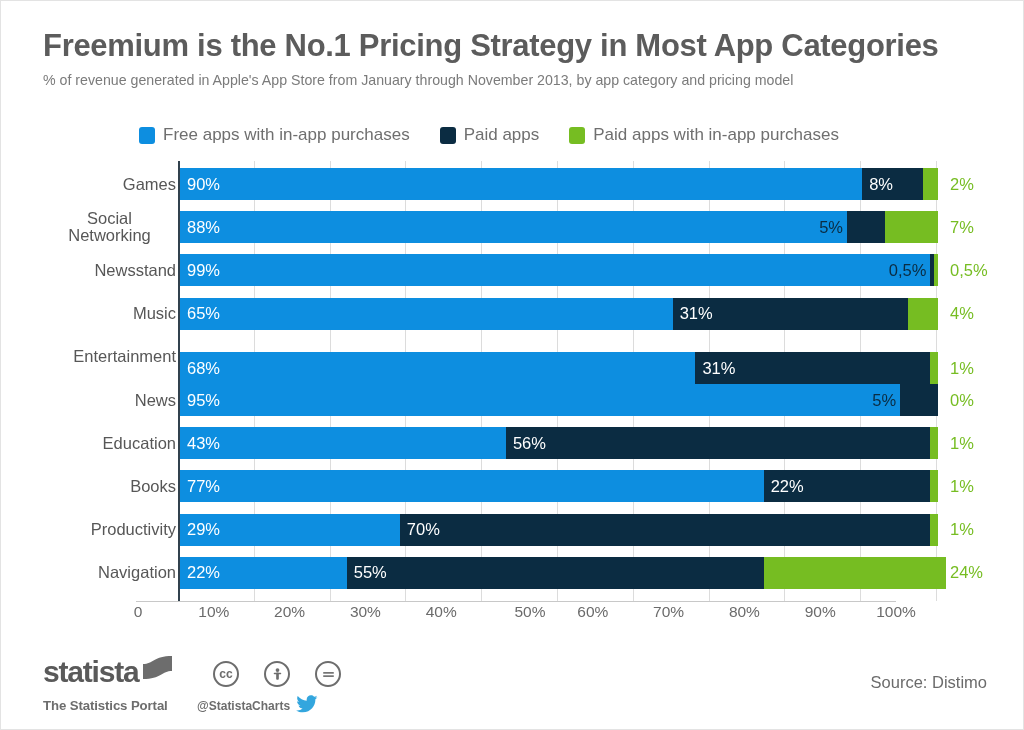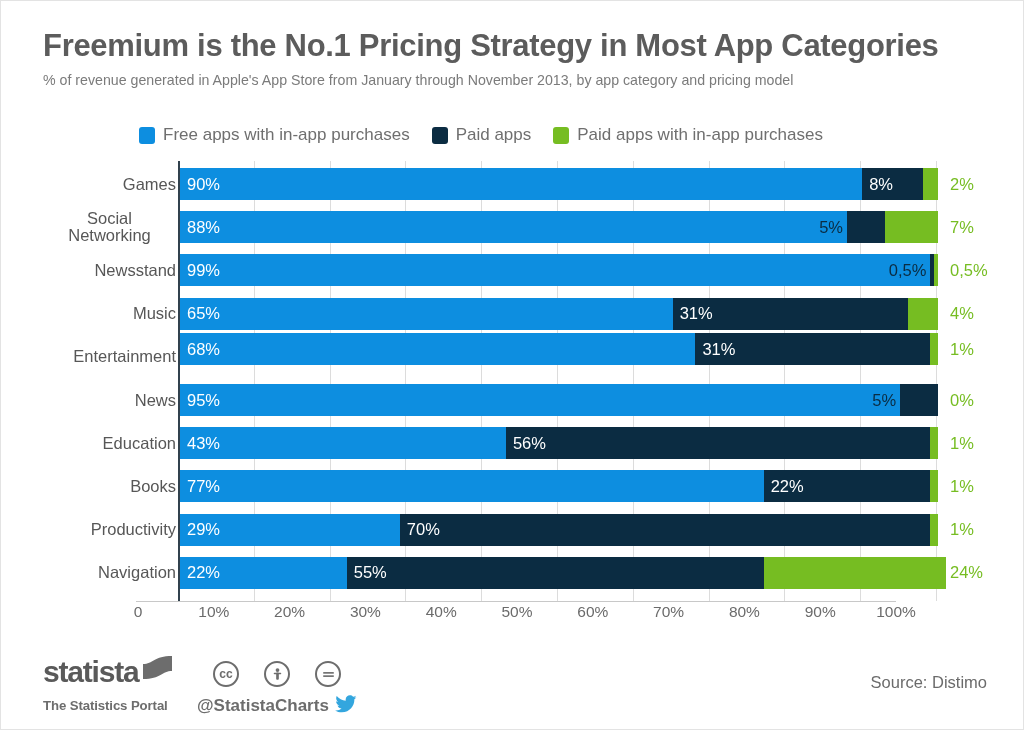--- a/index.html
+++ b/index.html
@@ -49,21 +49,21 @@
     white-space: nowrap;
   }
 
   
   .legend {
     position: absolute;
     left: 138px;
     top: 124px;
     display: flex;
     align-items: center;
-    gap: 22px;
+    gap: 30px;
   }
   .legend-item {
     display: flex;
     align-items: center;
     gap: 8px;
   }
   .legend-swatch {
     width: 16px;
     height: 17px;
     border-radius: 3px;
@@ -260,21 +260,21 @@
   }
   .handle {
     position: absolute;
     left: 196px;
     top: 46px;
     display: flex;
     align-items: center;
     gap: 6px;
   }
   .handle-text {
-    font-size: 17px;
+    font-size: 12px;
     font-weight: bold;
     color: #6d6d6d;
   }
   .source {
     position: absolute;
     right: 38px;
     top: 24px;
     font-size: 16.5px;
     color: #6b6b6b;
     white-space: nowrap;
@@ -370,21 +370,21 @@
           <div class="row" style="top: 136.6px;">
             <div class="seg blue" style="left: 0px; width: 573px;">
               <span class="seg-label">65%</span>
             </div>
             <div class="seg navy" style="left: 492.7px; width: 234.98px;">
               <span class="seg-label">31%</span>
             </div>
             <div class="seg green" style="left: 727.68px; width: 30.32px;"></div>
             <div class="ext-label" style="left: 770px;">4%</div>
           </div>
-          <div class="row" style="top: 172px;">
+          <div class="row" style="top: 191px;">
             <div class="seg blue" style="left: 0px; width: 515.44px;">
               <span class="seg-label">68%</span>
             </div>
             <div class="seg navy" style="left: 515.44px; width: 234.98px;">
               <span class="seg-label">31%</span>
             </div>
             <div class="seg green" style="left: 750.42px; width: 7.58px;"></div>
             <div class="ext-label" style="left: 770px;">1%</div>
           </div>
           <div class="row" style="top: 223px;">
@@ -440,21 +440,21 @@
     </div>
   </div>
 
   <div class="xaxis-base"></div>
   <div class="xticks" id="xticks">
       <div class="xtick" style="left: 2px;">0</div>
       <div class="xtick" style="left: 77.8px;">10%</div>
       <div class="xtick" style="left: 153.6px;">20%</div>
       <div class="xtick" style="left: 229.4px;">30%</div>
       <div class="xtick" style="left: 305.2px;">40%</div>
-      <div class="xtick" style="left: 381px;">50%</div>
+      <div class="xtick" style="left: 394px;">50%</div>
       <div class="xtick" style="left: 456.8px;">60%</div>
       <div class="xtick" style="left: 532.6px;">70%</div>
       <div class="xtick" style="left: 608.4px;">80%</div>
       <div class="xtick" style="left: 684.2px;">90%</div>
       <div class="xtick" style="left: 760px;">100%</div>
     </div>
 
   <div class="footer">
     <div class="brand">
       <div>

